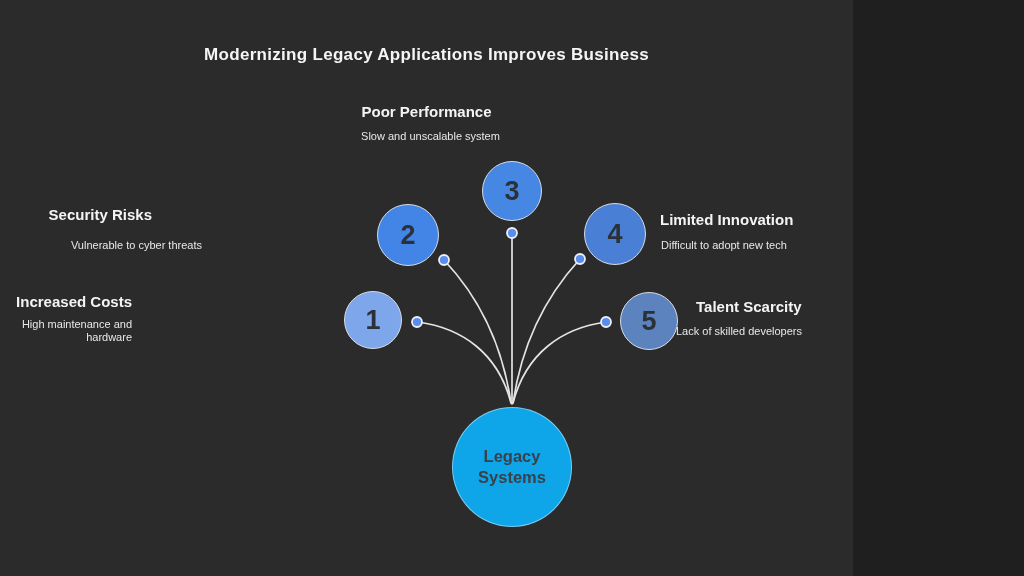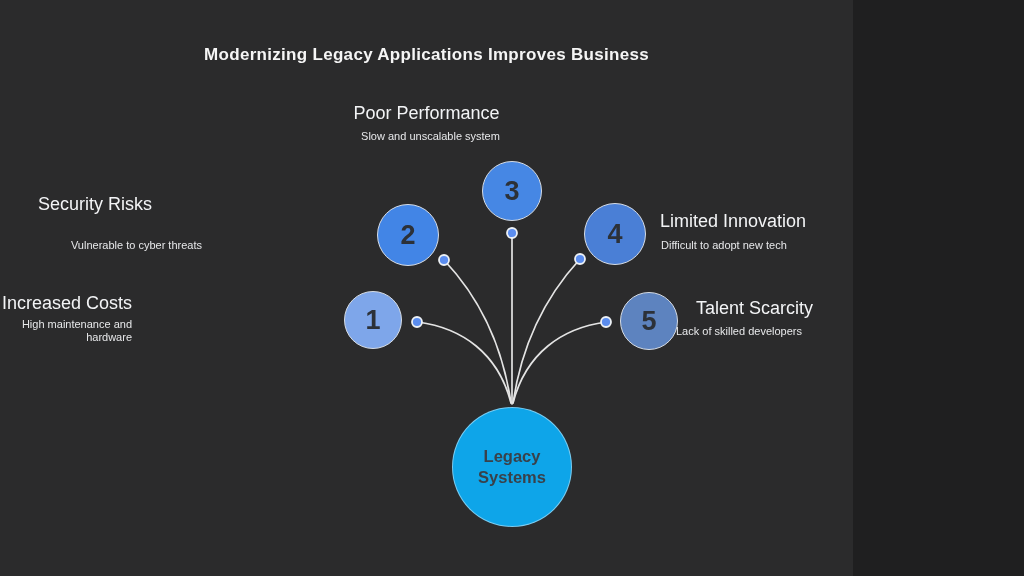--- a/index.html
+++ b/index.html
@@ -5,21 +5,21 @@
   html,body{margin:0;padding:0;background:#1f1f20;}
   .stage{
     position:relative;width:853px;height:576px;overflow:hidden;
     font-family:"Liberation Sans",sans-serif;
     background:#2b2b2c;
   }
   .title{
     position:absolute;left:0;right:0;top:45px;text-align:center;
     font-size:17px;font-weight:bold;color:#f5f5f5;letter-spacing:.3px;line-height:1.2;
   }
-  .heading{position:absolute;font-size:18px;font-weight:normal;color:#f3f4f6;line-height:1.2;white-space:nowrap;}
+  .heading{position:absolute;font-size:15px;font-weight:bold;color:#f3f4f6;line-height:1.2;white-space:nowrap;}
   .sub{position:absolute;font-size:11px;color:#e7e8ea;line-height:13px;}
   .r{text-align:right;}
   .l{text-align:left;white-space:nowrap;}
   .cen{left:0;right:0;text-align:center;}
   .node{
     position:absolute;border-radius:50%;box-sizing:border-box;
     border:1.5px solid #d6dce4;
     display:flex;align-items:center;justify-content:center;
   }
   .node .num{font-size:27px;font-weight:bold;color:#2c3138;}
@@ -64,21 +64,21 @@
       <circle cx="606" cy="322" r="5"></circle>
     </g>
   </svg>
 
   <div class="heading cen" style="top:103px;">Poor Performance</div>
   <div class="sub cen" style="top:130px;padding-left:8px;">Slow and unscalable system</div>
   <div class="node" style="left: 482px; top: 161px; width: 60px; height: 60px; background-color: rgb(70, 135, 228);">
     <span class="num">3</span>
   </div>
 
-  <div class="heading r" style="right:701px;top:194px;margin-left:44px;">Security Risks</div>
+  <div class="heading r" style="right:701px;top:206px;margin-left:44px;">Security Risks</div>
   <div class="sub r" style="right:651px;top:239px;white-space:nowrap;margin-left:16px;">Vulnerable to cyber threats</div>
   <div class="node" style="left: 377px; top: 204px; width: 62px; height: 62px; background-color: rgb(66, 133, 230);">
     <span class="num">2</span>
   </div>
 
   <div class="heading r" style="right:721px;top:293px;">Increased Costs</div>
   <div class="sub r" style="right:721px;top:318px;width:112px;">High maintenance and hardware</div>
   <div class="node" style="left: 344px; top: 291px; width: 58px; height: 58px; background-color: rgb(126, 166, 234);">
     <span class="num">1</span>
   </div>

